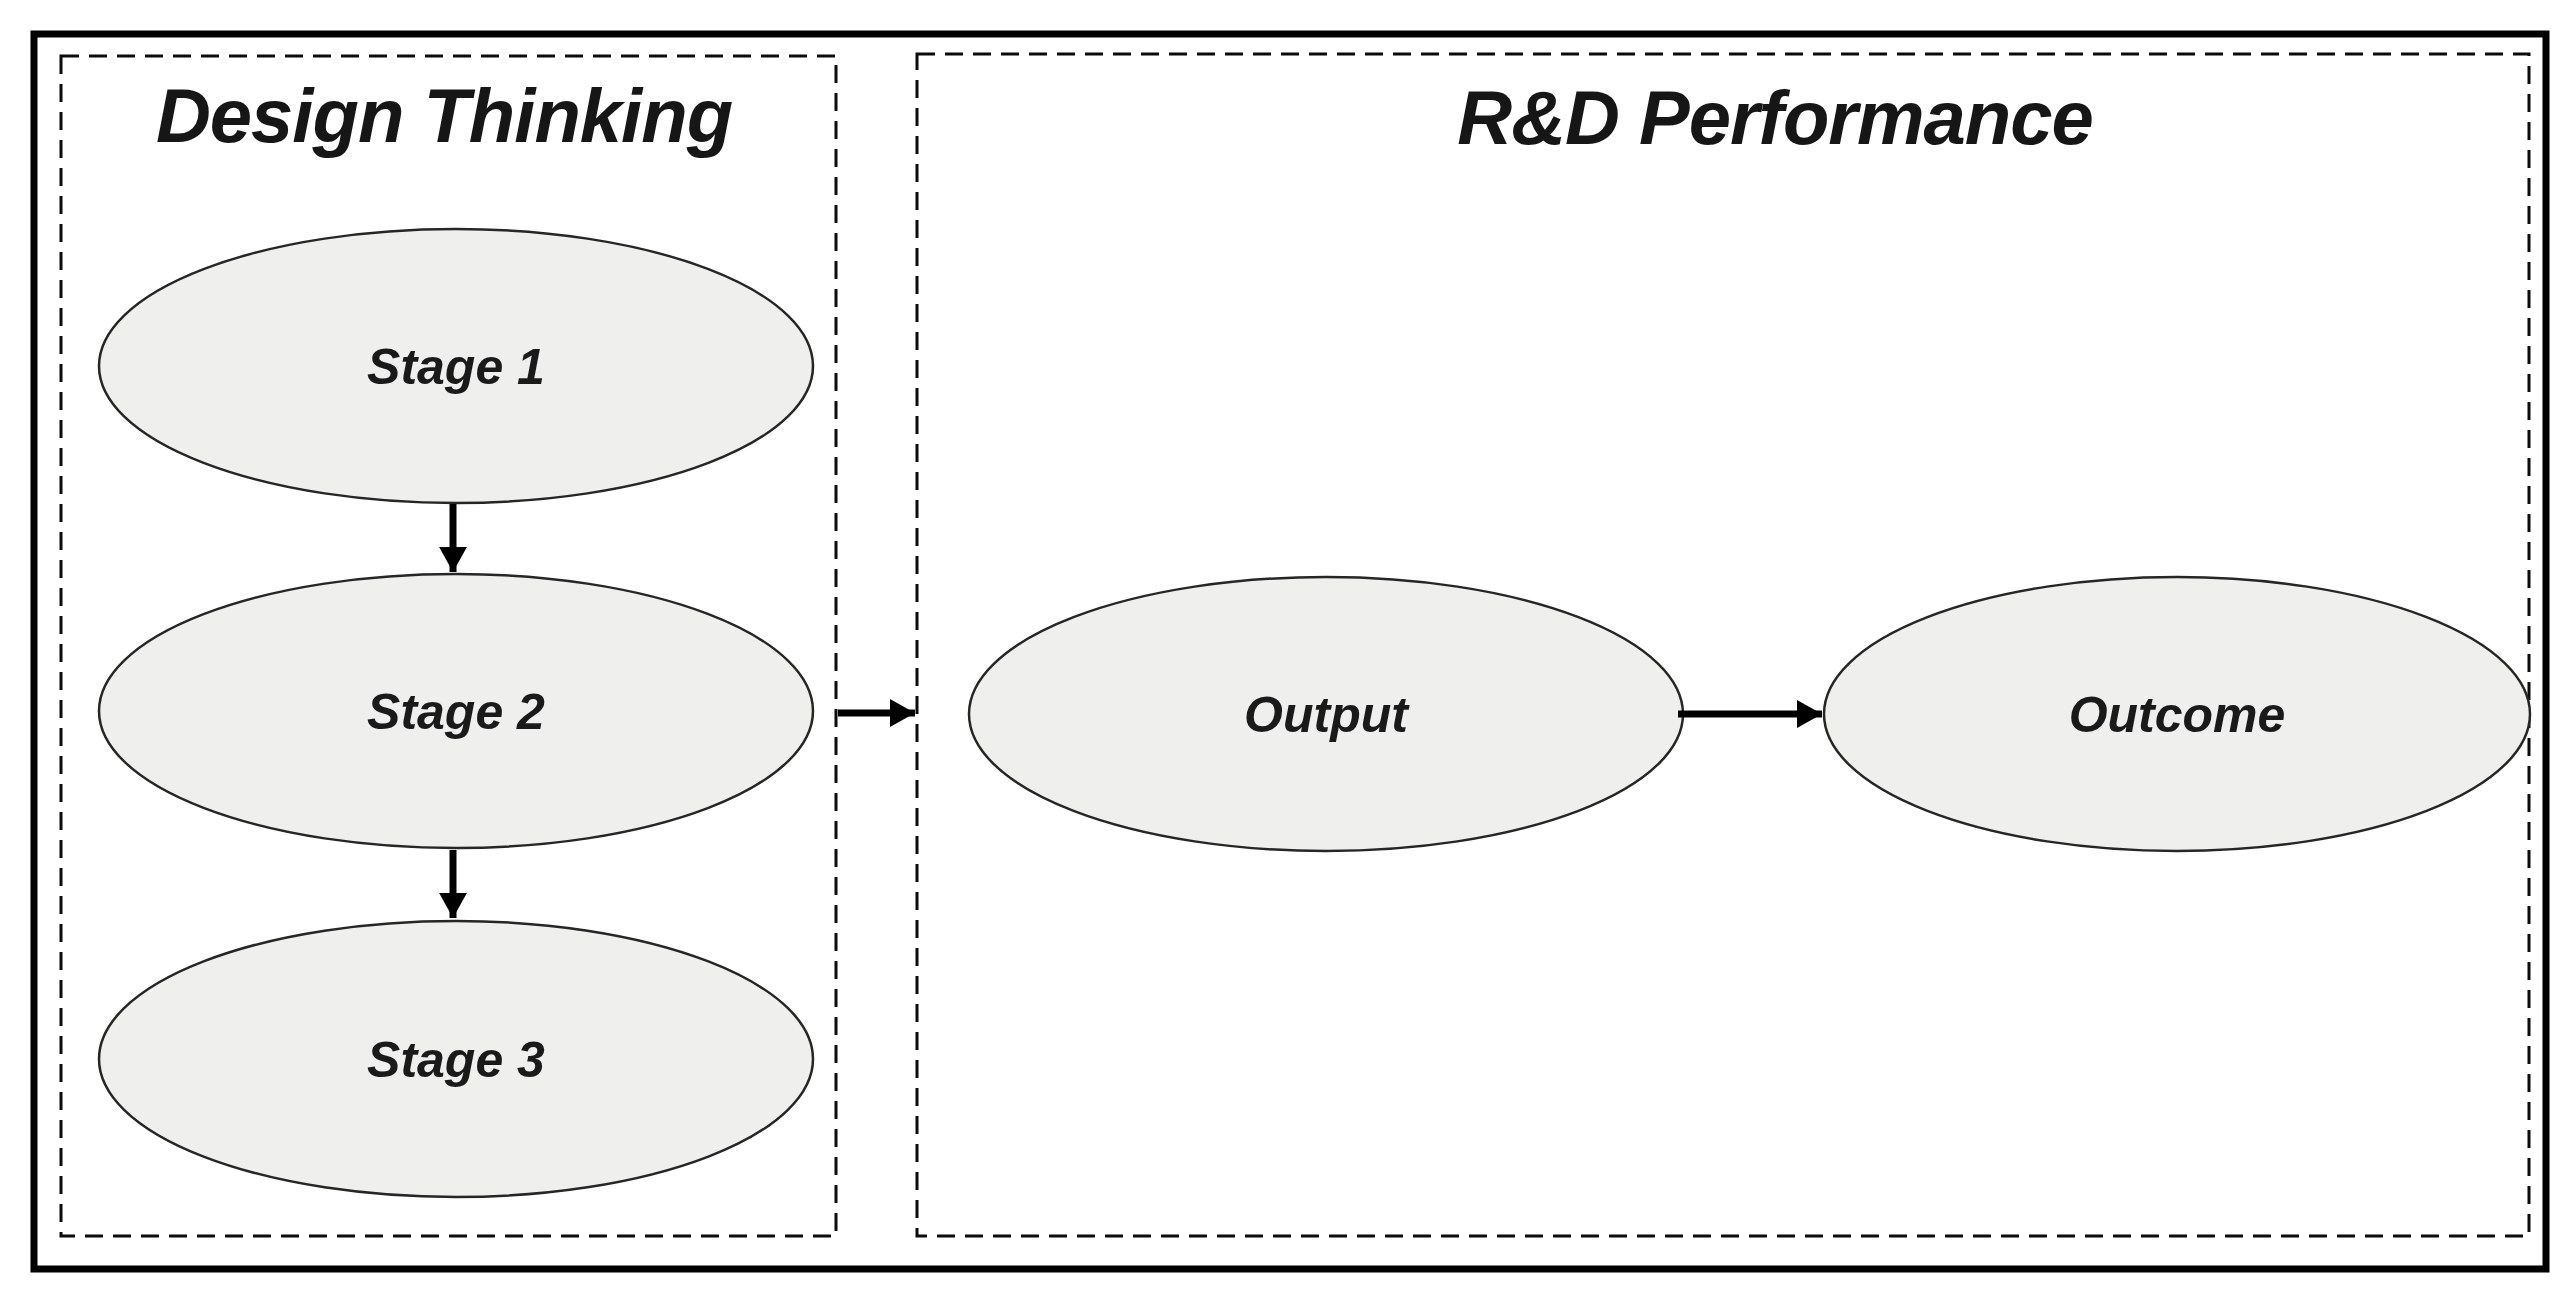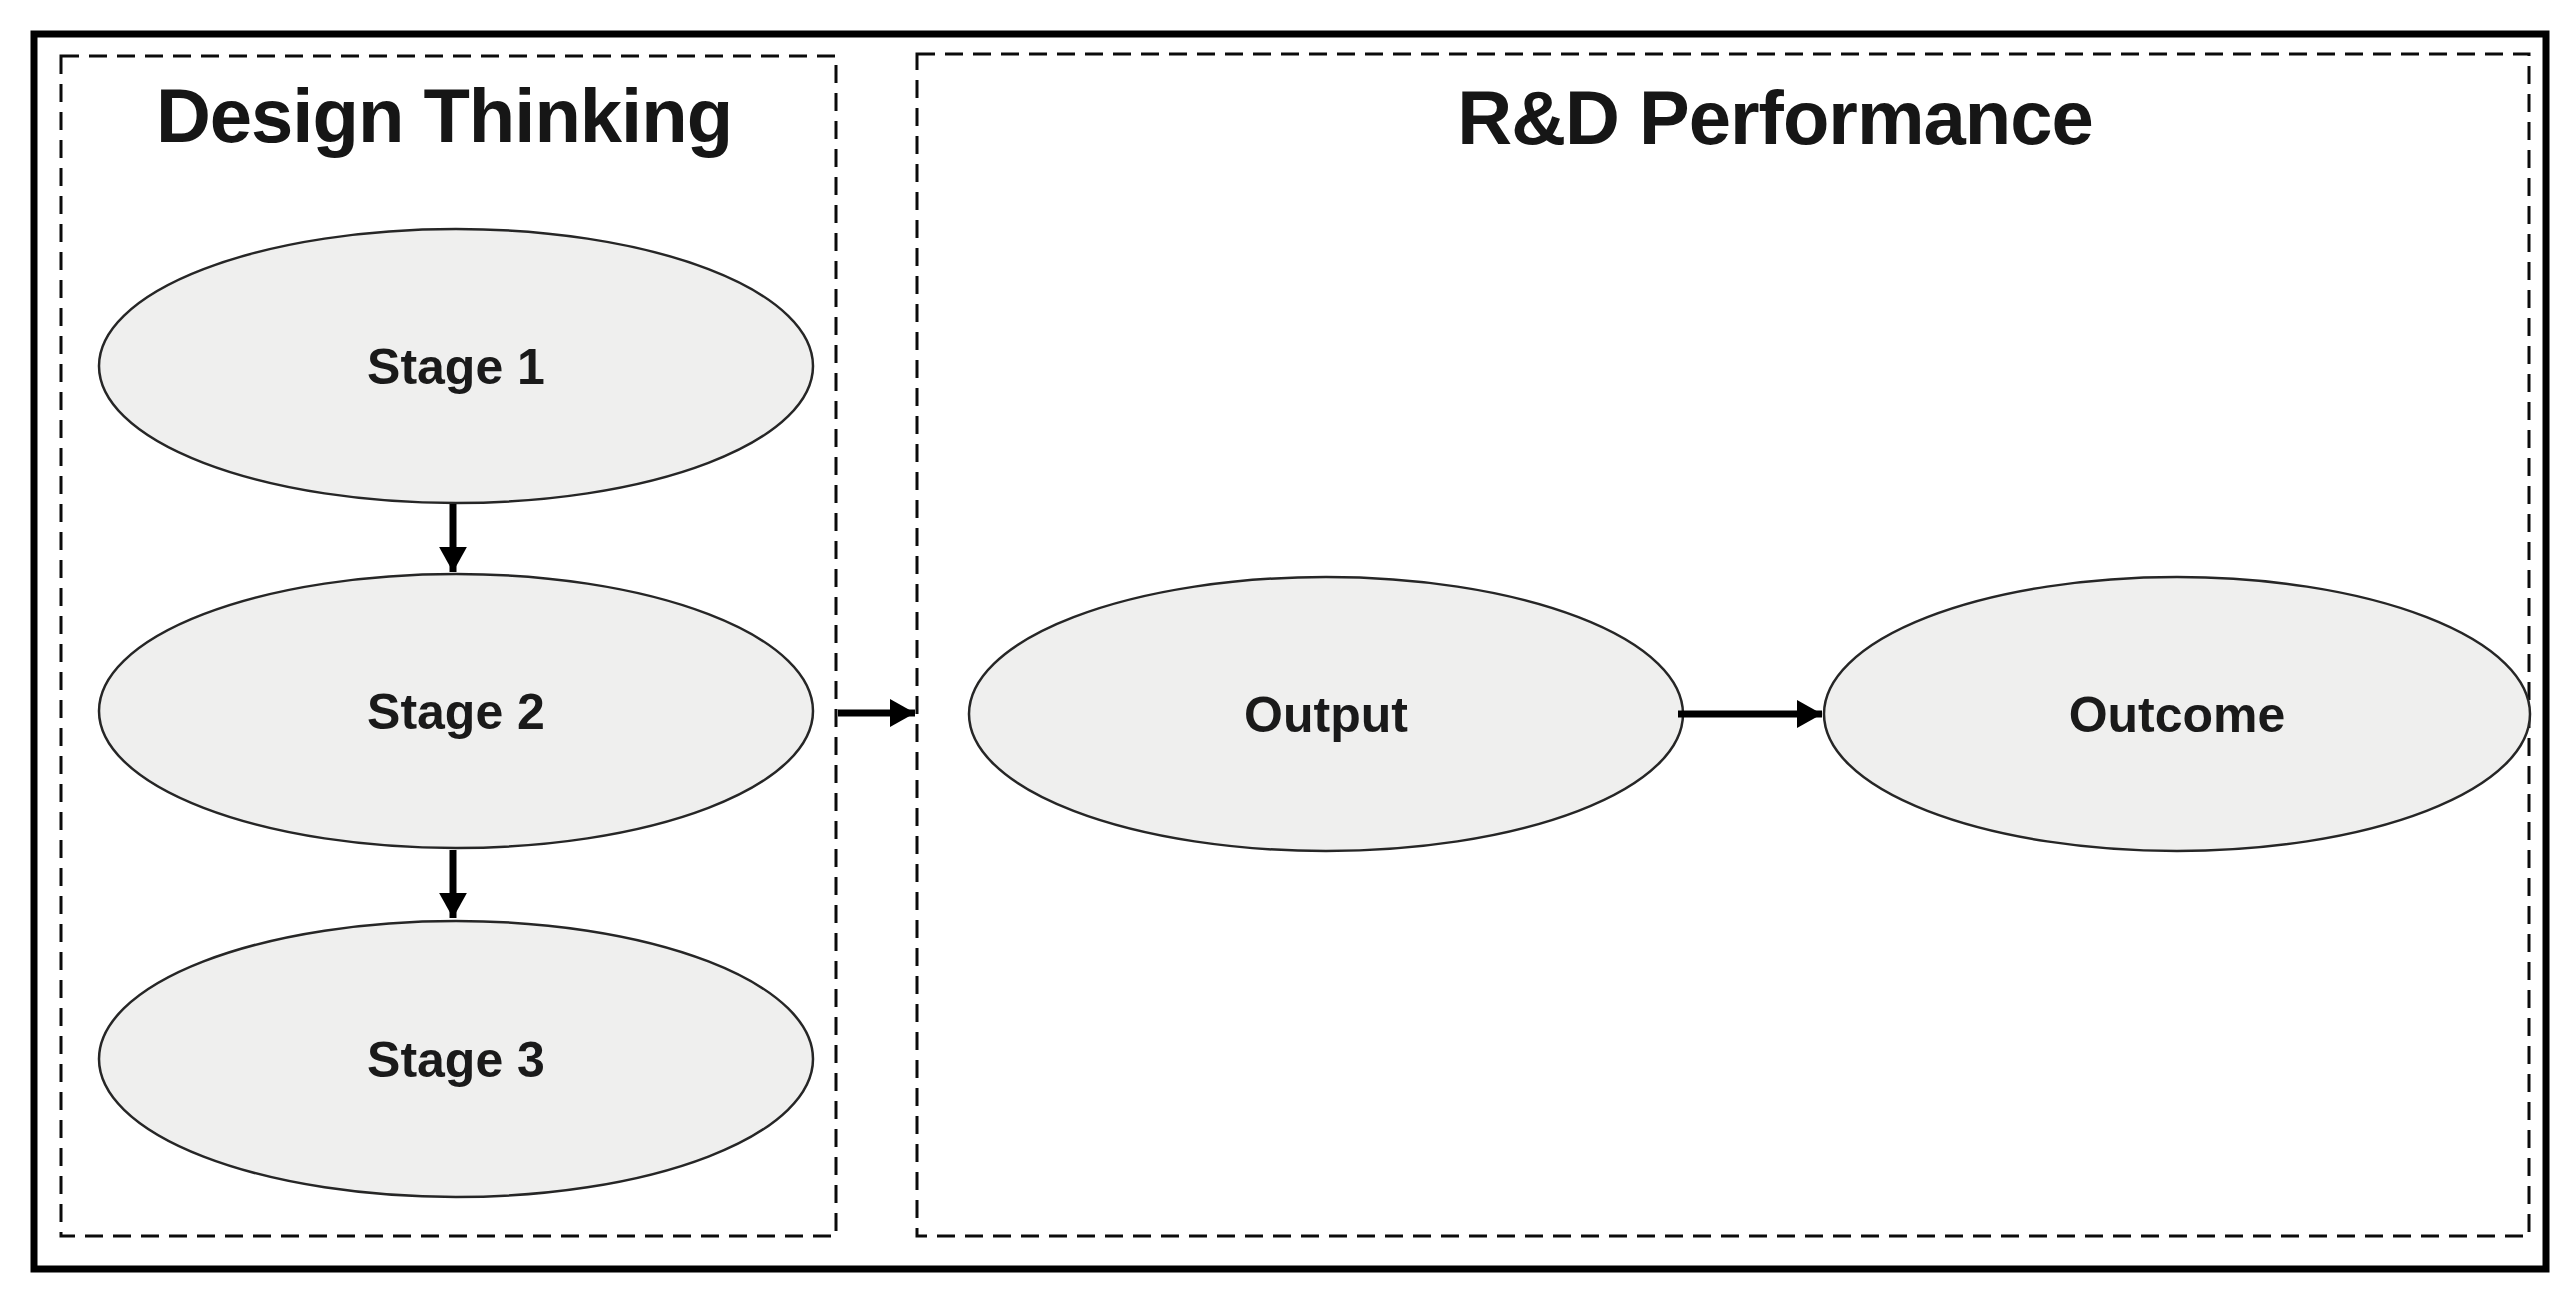--- a/index.html
+++ b/index.html
@@ -6,20 +6,21 @@
     margin: 0;
     padding: 0;
     background: #ffffff;
   }
   .canvas {
     position: relative;
     width: 2574px;
     height: 1299px;
     background: #ffffff;
     font-family: "Liberation Sans", sans-serif;
+    font-style: italic;
   }
   svg { display: block; }
   .section-title {
     font-family: "Liberation Sans", sans-serif;
     font-weight: 700;
     font-size: 76px;
     letter-spacing: -1px;
     fill: #161616;
   }
   .node-label {

